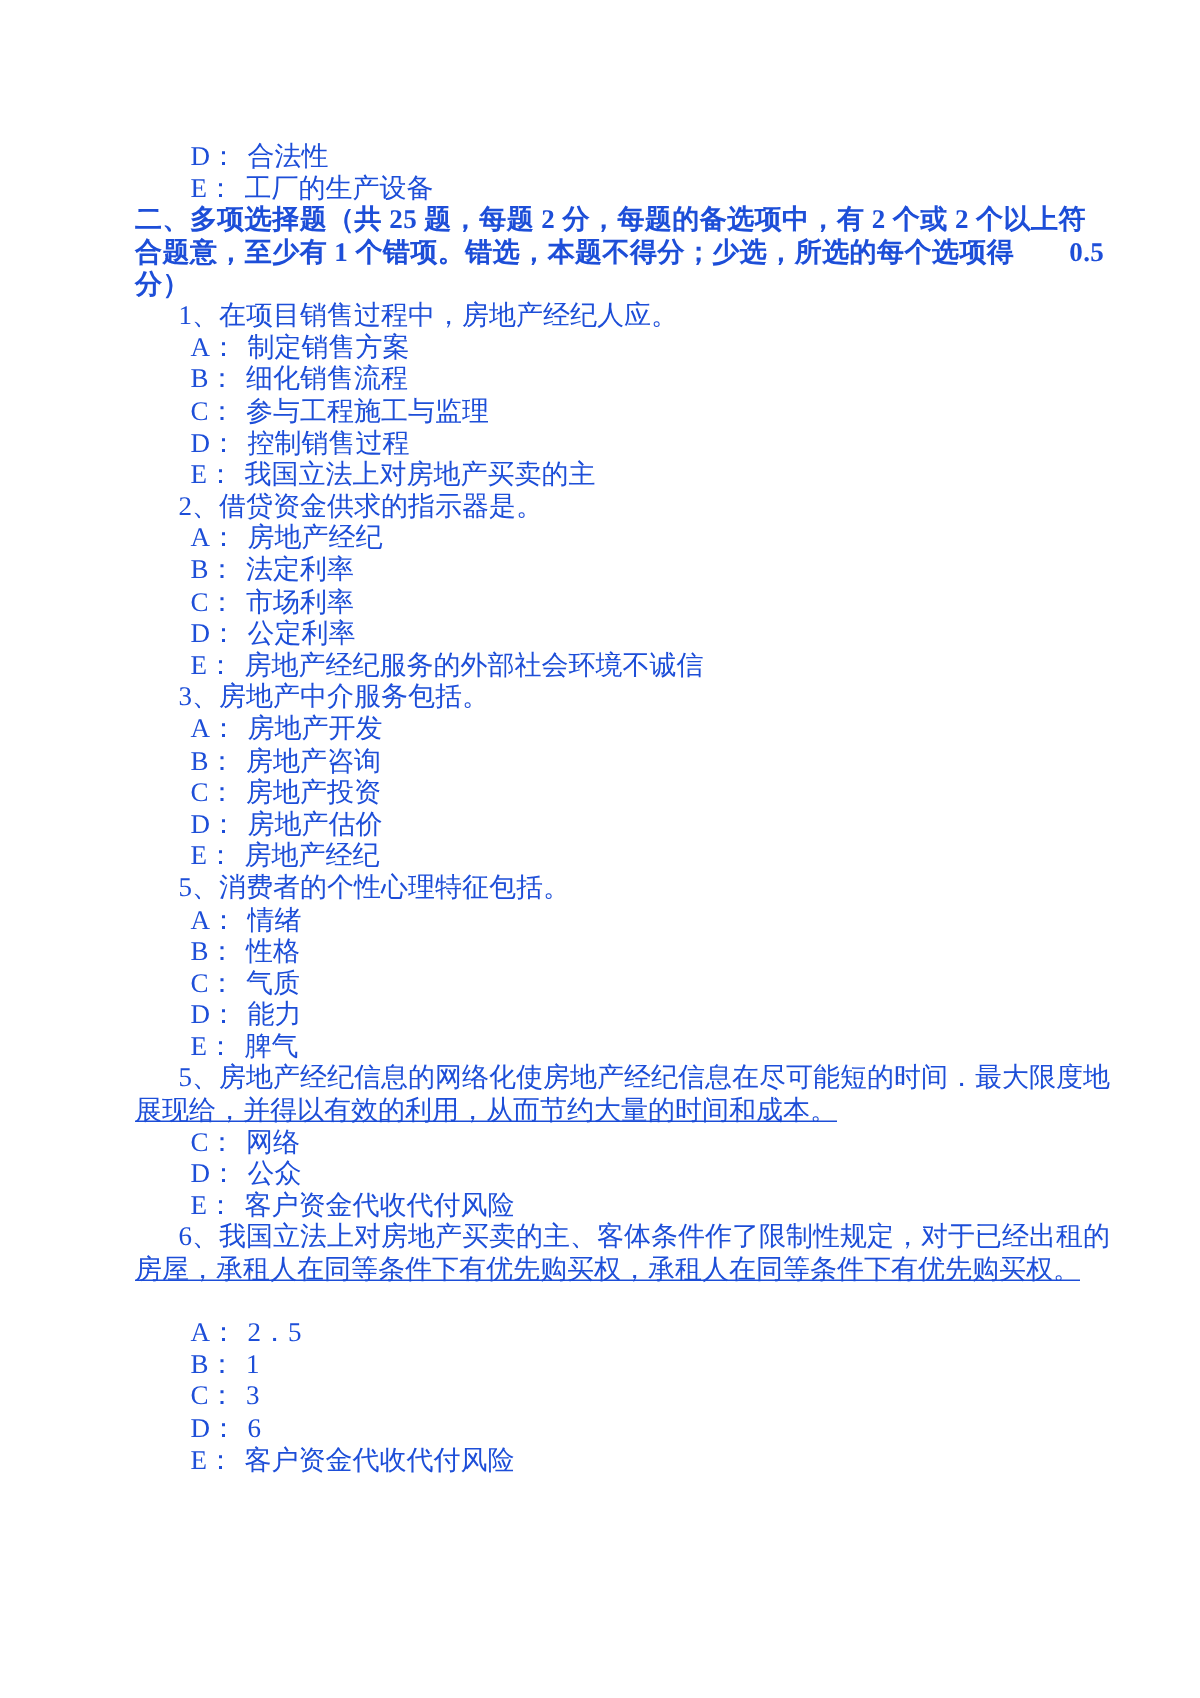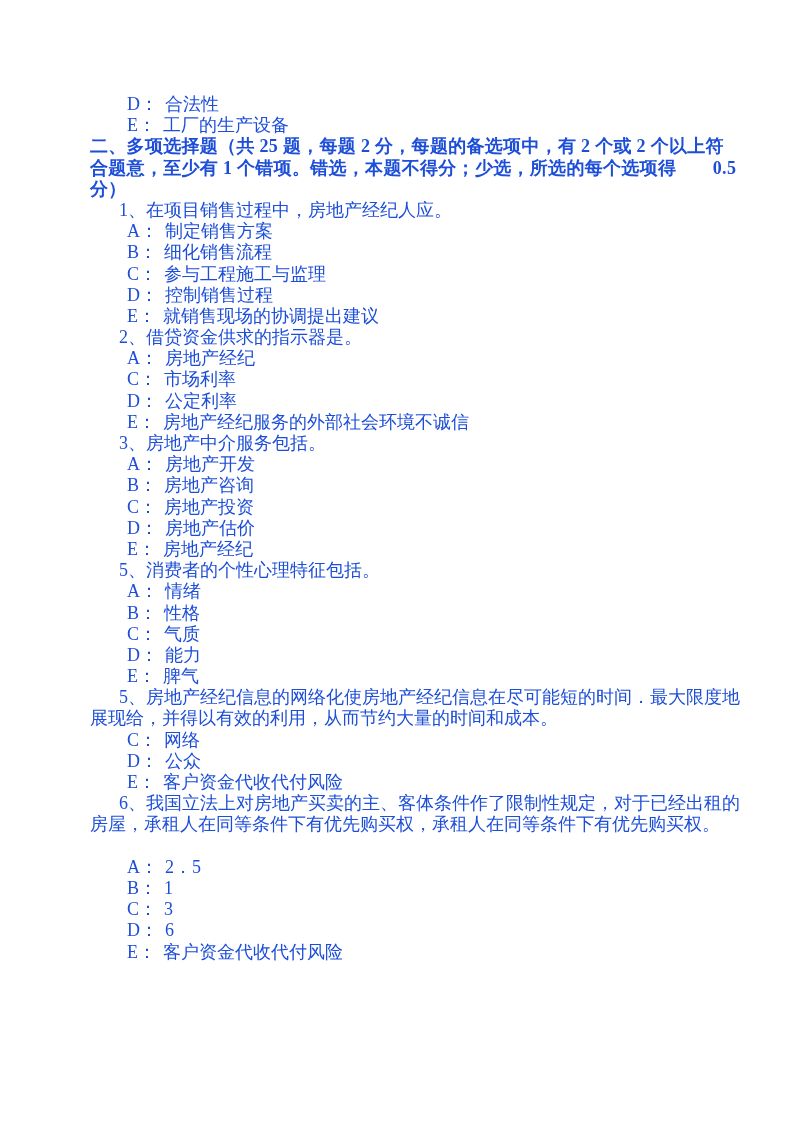--- a/index.html
+++ b/index.html
@@ -30,20 +30,21 @@
   }
   .header-line {
     font-weight: 700;
     letter-spacing: 0.3px;
   }
   .q-first {
     text-indent: 29px;
   }
   .q-wrap {
     text-indent: 0;
+    text-decoration: underline;
   }
   .option {
     padding-left: 37px;
   }
   .opt-label {
     display: inline-block;
     margin-right: 7px;
   }
   .spacer {
     height: 21.2px;
@@ -60,24 +61,25 @@
 
     <div class="line header-line">二、多项选择题（共 25 题，每题 2 分，每题的备选项中，有 2 个或 2 个以上符</div>
     <div class="line header-line">合题意，至少有 1 个错项。错选，本题不得分；少选，所选的每个选项得　　0.5</div>
     <div class="line header-line">分）</div>
 
     <div class="line q-first">1、在项目销售过程中，房地产经纪人应。</div>
     <div class="line option"><span class="opt-label">A：</span><span>制定销售方案</span></div>
     <div class="line option"><span class="opt-label">B：</span><span>细化销售流程</span></div>
     <div class="line option"><span class="opt-label">C：</span><span>参与工程施工与监理</span></div>
     <div class="line option"><span class="opt-label">D：</span><span>控制销售过程</span></div>
-    <div class="line option"><span class="opt-label">E：</span><span>就销售现场的协调提出建议</span></div>
+    <div class="line option"><span class="opt-label">E：</span><span>我国立法上对房地产买卖的主</span></div>
 
     <div class="line q-first">2、借贷资金供求的指示器是。</div>
     <div class="line option"><span class="opt-label">A：</span><span>房地产经纪</span></div>
+    <div class="line option"><span class="opt-label">B：</span><span>法定利率</span></div>
     <div class="line option"><span class="opt-label">C：</span><span>市场利率</span></div>
     <div class="line option"><span class="opt-label">D：</span><span>公定利率</span></div>
     <div class="line option"><span class="opt-label">E：</span><span>房地产经纪服务的外部社会环境不诚信</span></div>
 
     <div class="line q-first">3、房地产中介服务包括。</div>
     <div class="line option"><span class="opt-label">A：</span><span>房地产开发</span></div>
     <div class="line option"><span class="opt-label">B：</span><span>房地产咨询</span></div>
     <div class="line option"><span class="opt-label">C：</span><span>房地产投资</span></div>
     <div class="line option"><span class="opt-label">D：</span><span>房地产估价</span></div>
     <div class="line option"><span class="opt-label">E：</span><span>房地产经纪</span></div>

